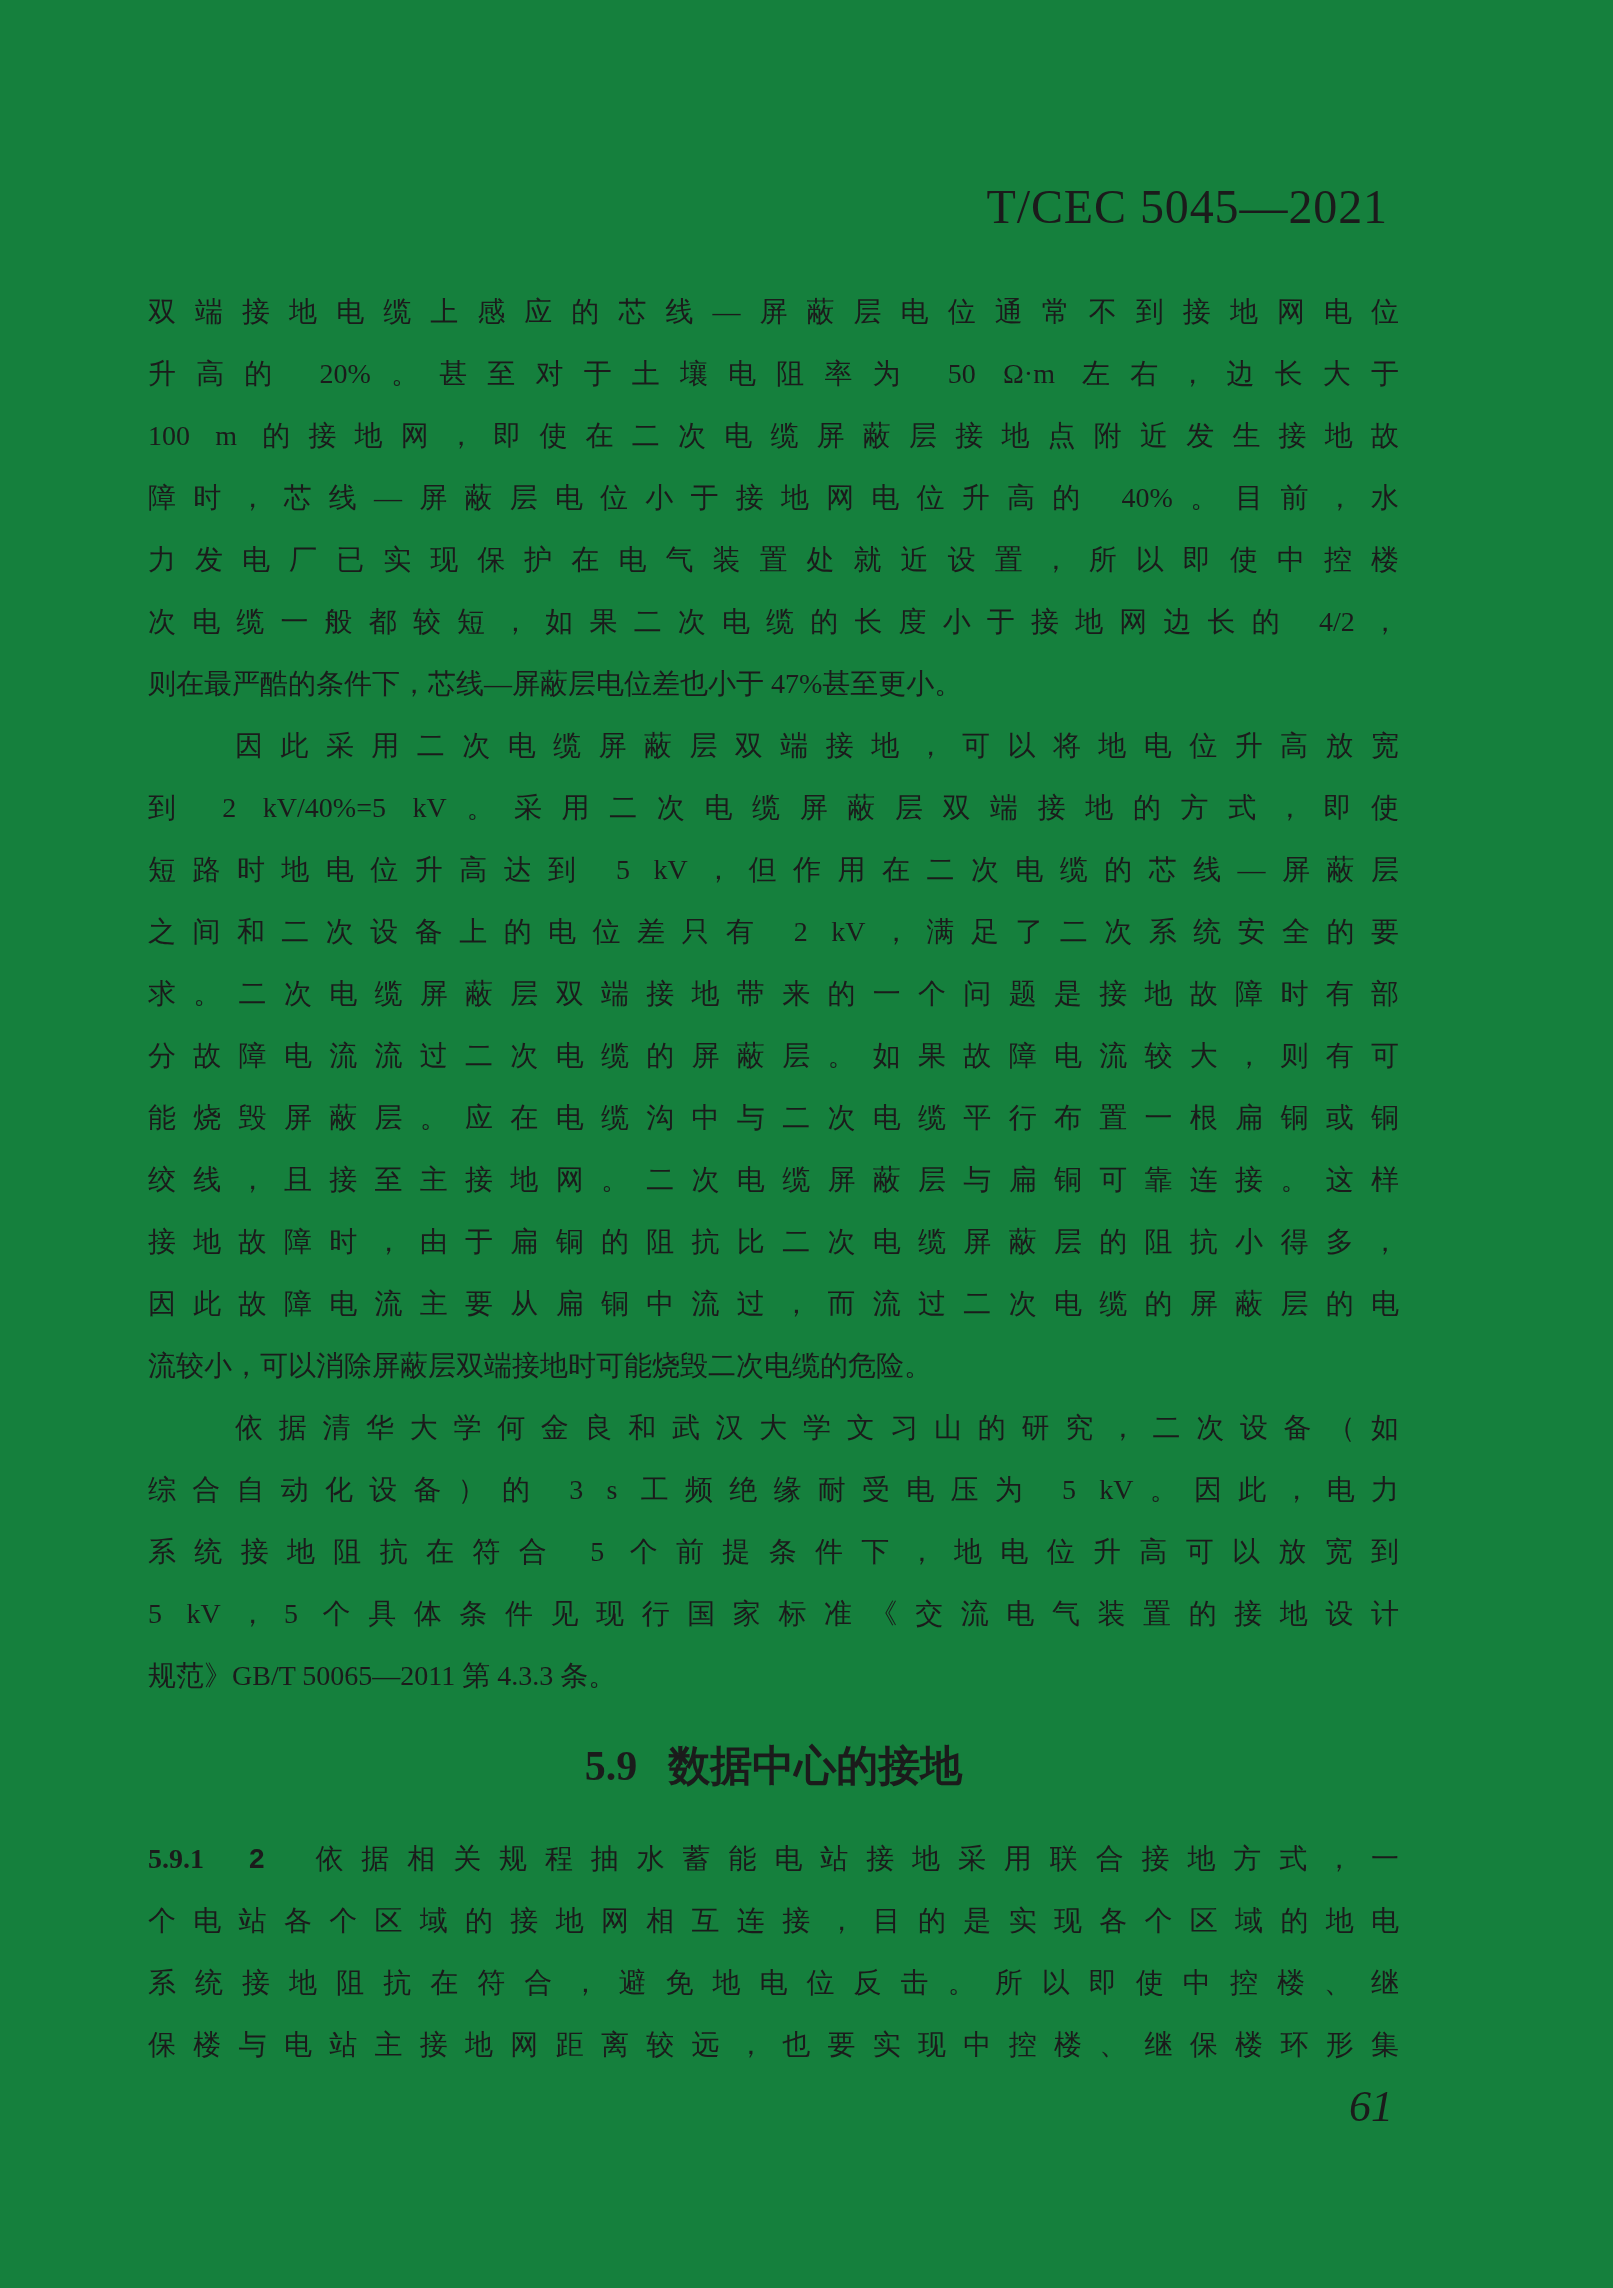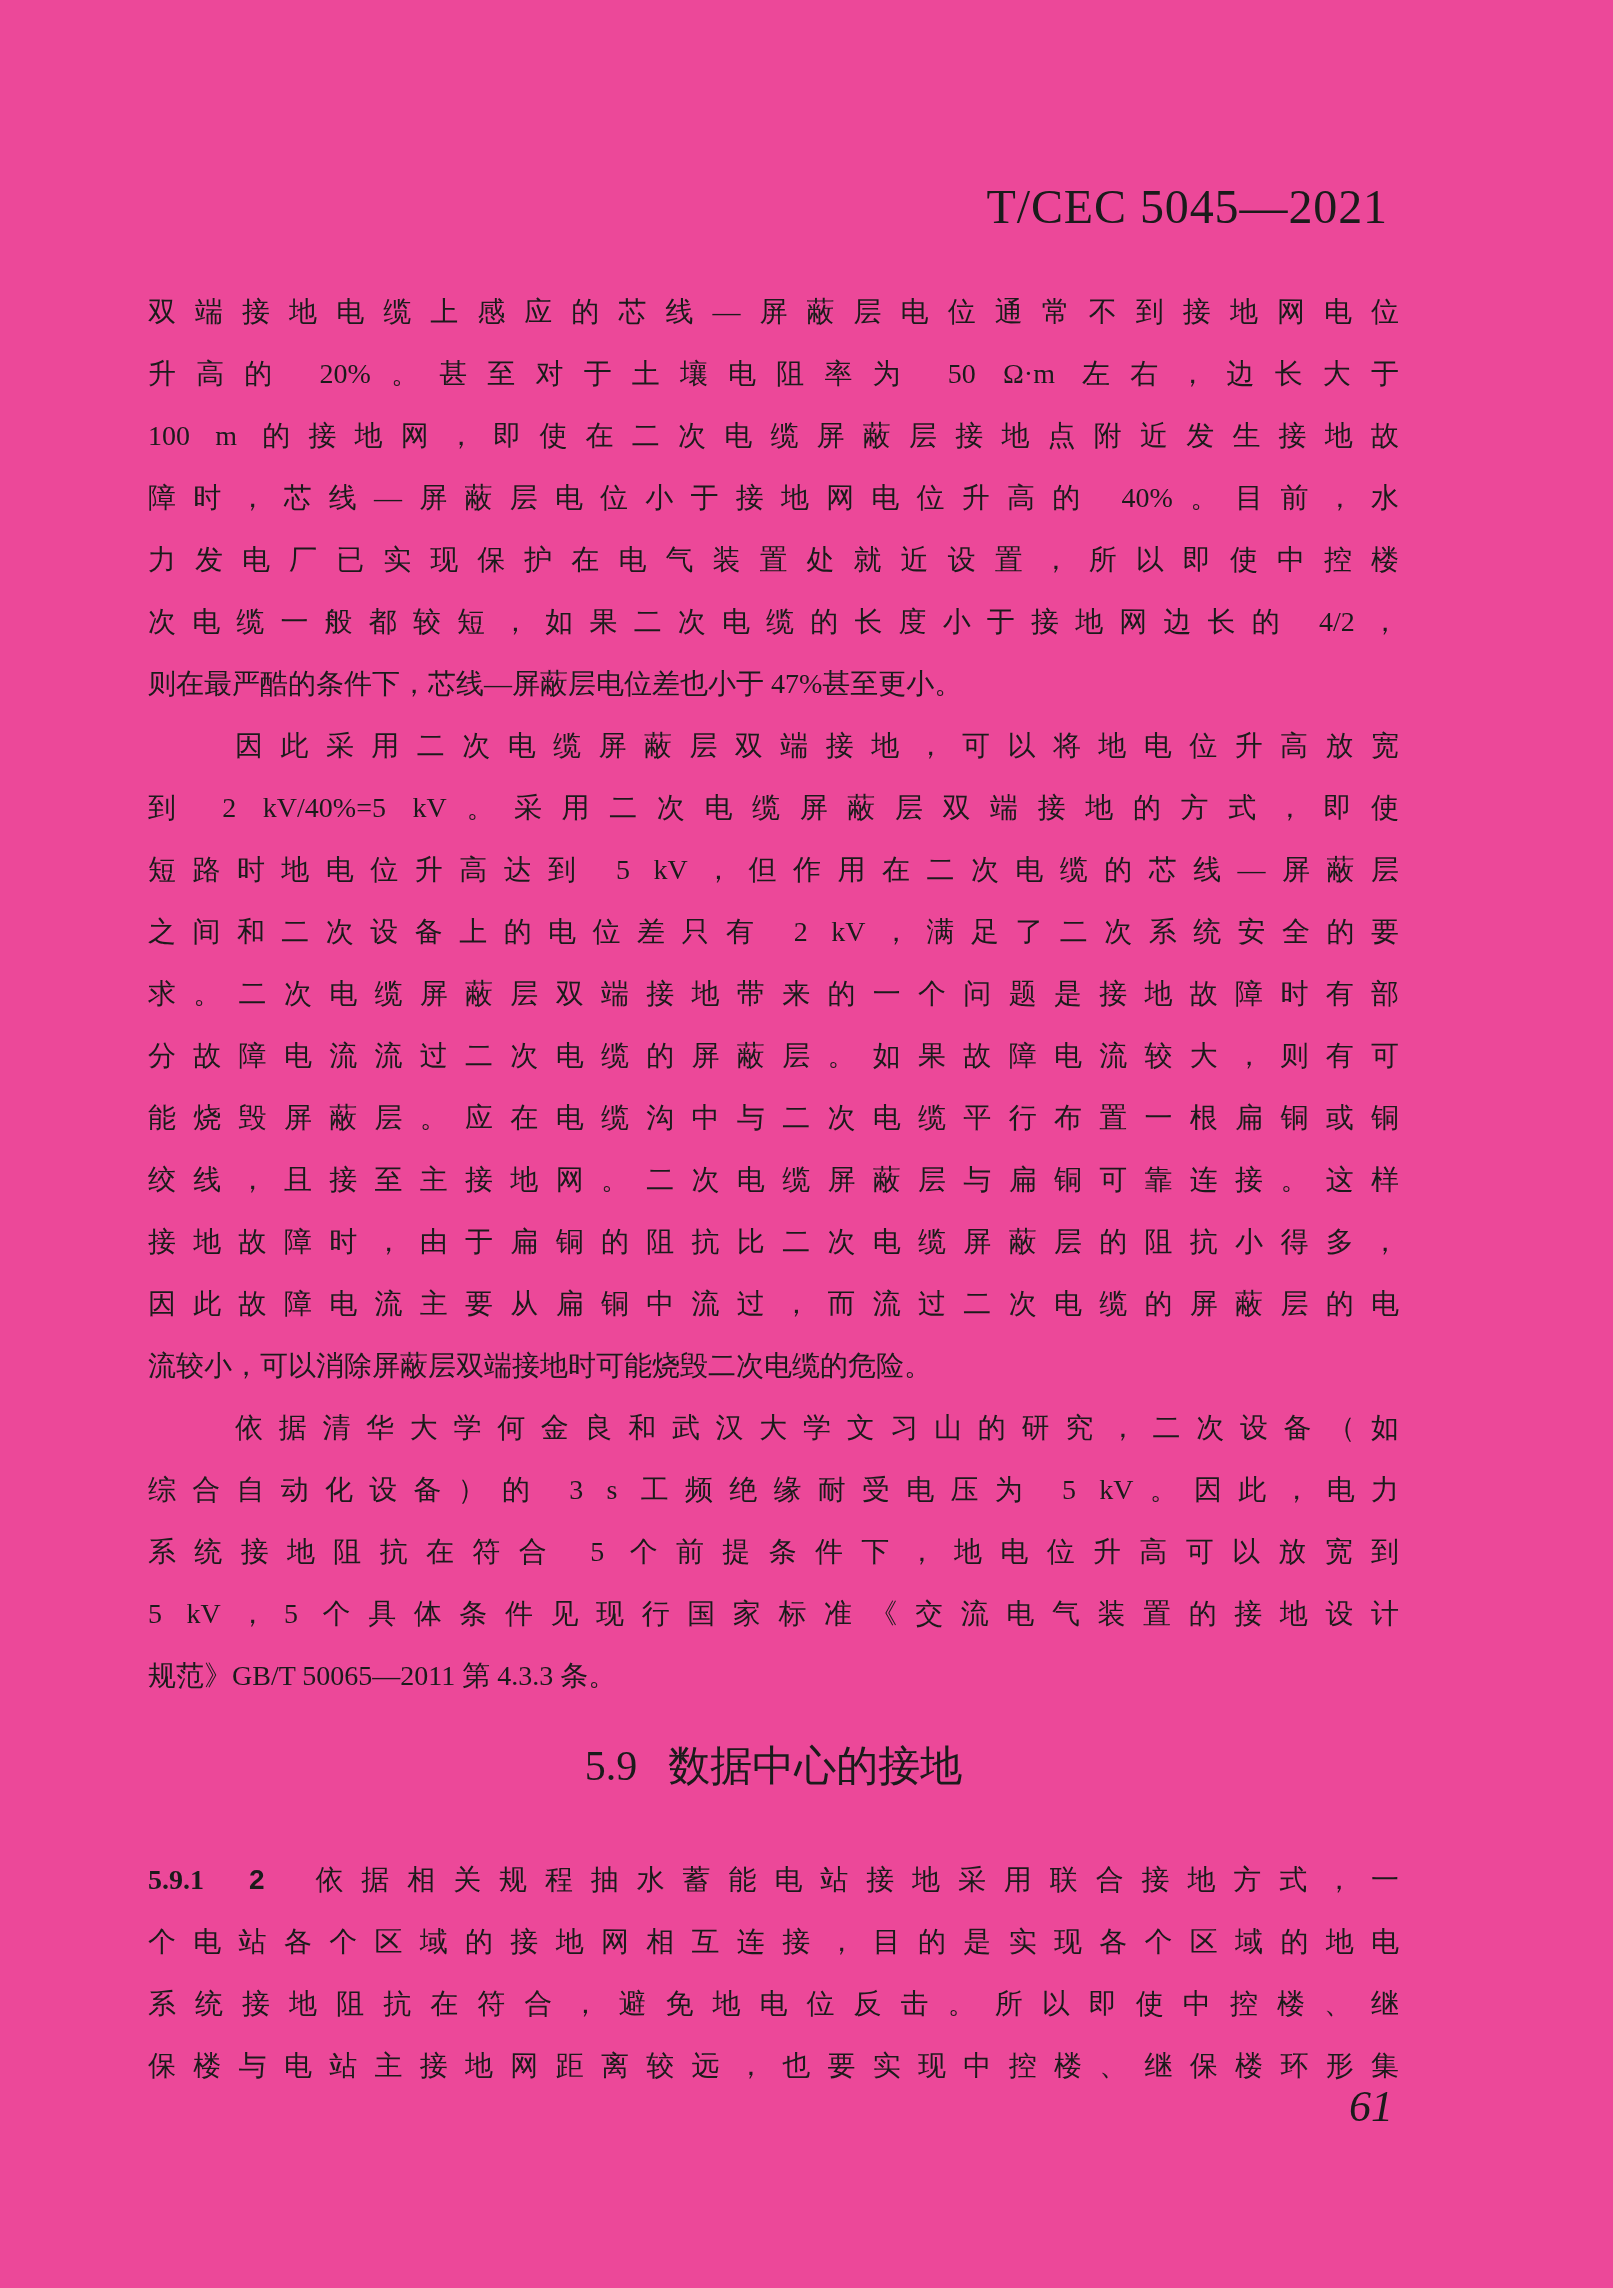--- a/index.html
+++ b/index.html
@@ -1,19 +1,19 @@
 <!DOCTYPE html>
 <html style="font-size:14.8px"><head>
 <meta charset="utf-8">
 <style>
   html,body{margin:0;padding:0;}
   .page{
     position:relative;
     width:1613px;height:2289px;
-    background:#ec4899;
+    background:#15803d;
     overflow:hidden;
     font-family:"Liberation Serif","DejaVu Serif",serif;
     color:#1b1b1b;
   }
   .std-header{
     position:absolute;
     top:179px;right:225px;
     font-size:48px;
     letter-spacing:0.9px;
     white-space:nowrap;
@@ -35,25 +35,25 @@
   .line.end{
     text-align:left;
     text-align-last:left;
   }
   .line.indent{
     text-indent:87px;
   }
   .heading{
     height:62px;
     line-height:62px;
-    margin:28px 0 52px 0;
+    margin:28px 0 31px 0;
     text-align:right;
     text-align-last:center;
     font-size:42px;
-    font-weight:normal;
+    font-weight:bold;
     font-family:"Liberation Sans","DejaVu Sans",sans-serif;
   }
   .heading .h-num{margin-right:31px;font-family:"Liberation Serif","DejaVu Serif",serif;}
   .clause-num{
     font-weight:bold;
     margin-right:45px;
   }
   .clause-item{
     font-weight:bold;
     font-family:"Liberation Sans","DejaVu Sans",sans-serif;

